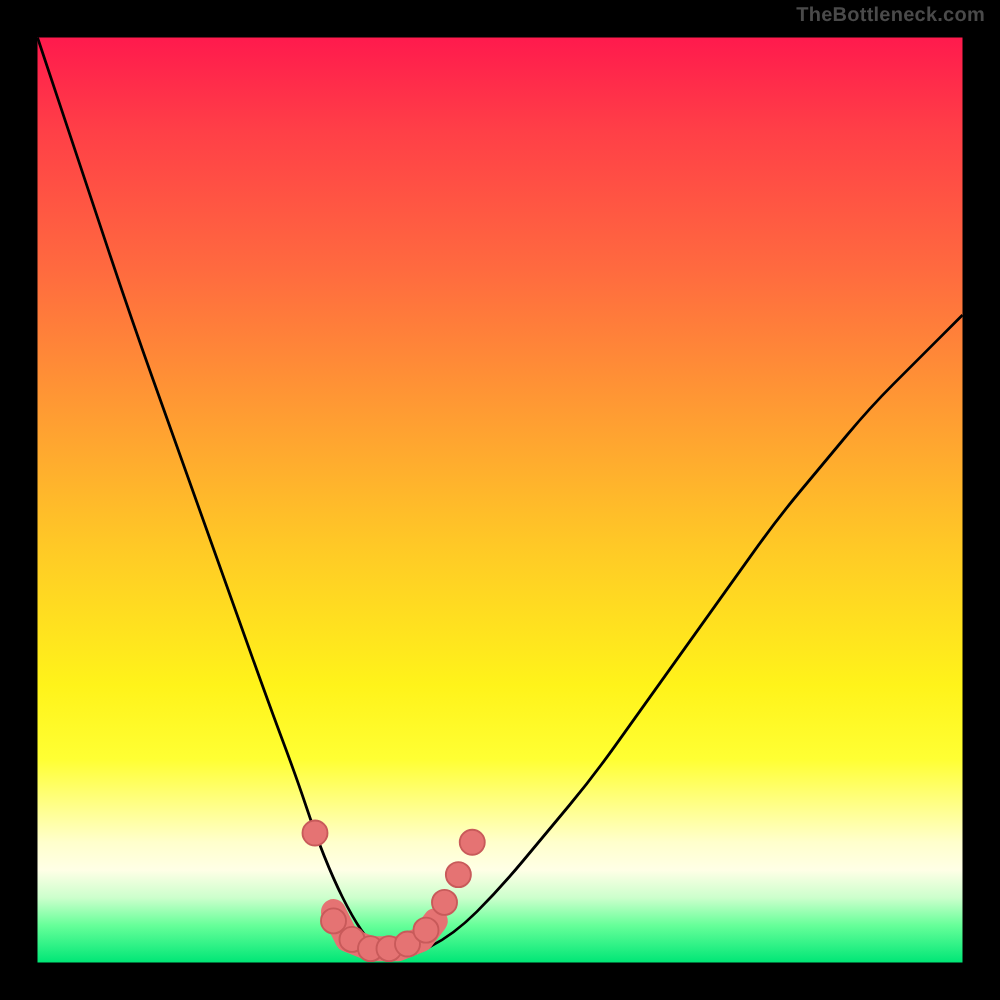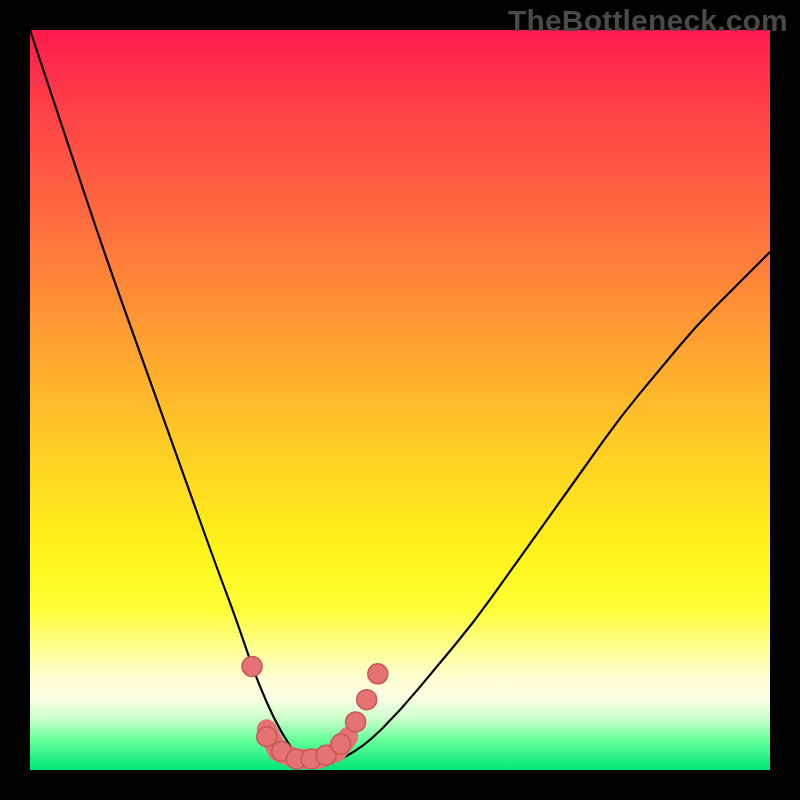--- a/index.html
+++ b/index.html
@@ -38,21 +38,21 @@
       #ccffcc 93%,
       #66ff99 96%,
       #00e676 100%
     );
   }
   .watermark {
     position: absolute;
     top: 4px;
     right: 12px;
     font-family: Arial, Helvetica, sans-serif;
-    font-size: 30px;
+    font-size: 16px;
     font-weight: 600;
     color: #4a4a4a;
     letter-spacing: 0.2px;
   }
   svg.curve {
     position: absolute;
     top: 0;
     left: 0;
     width: 740px;
     height: 740px;

